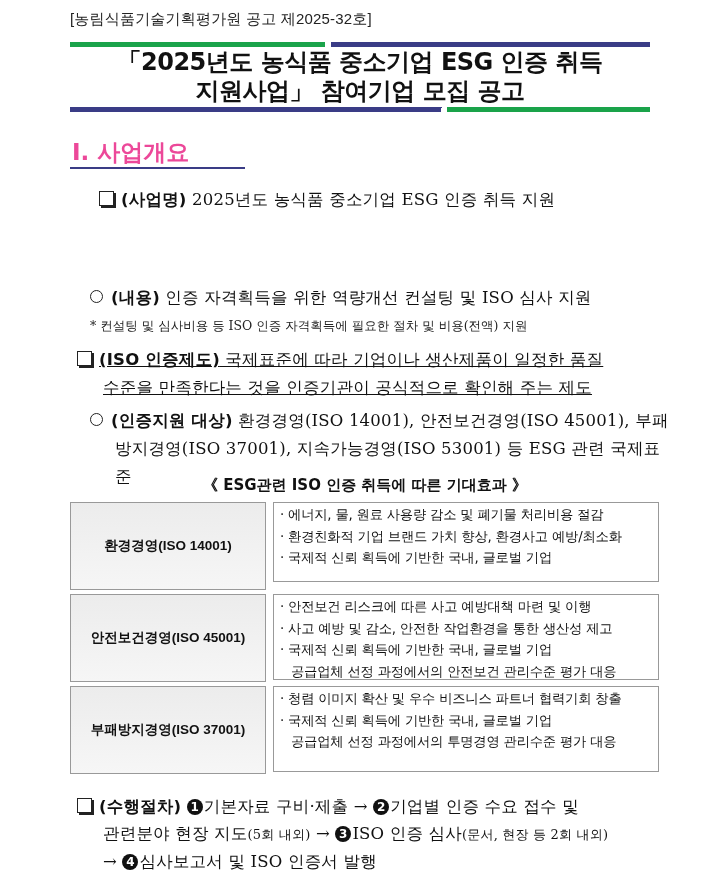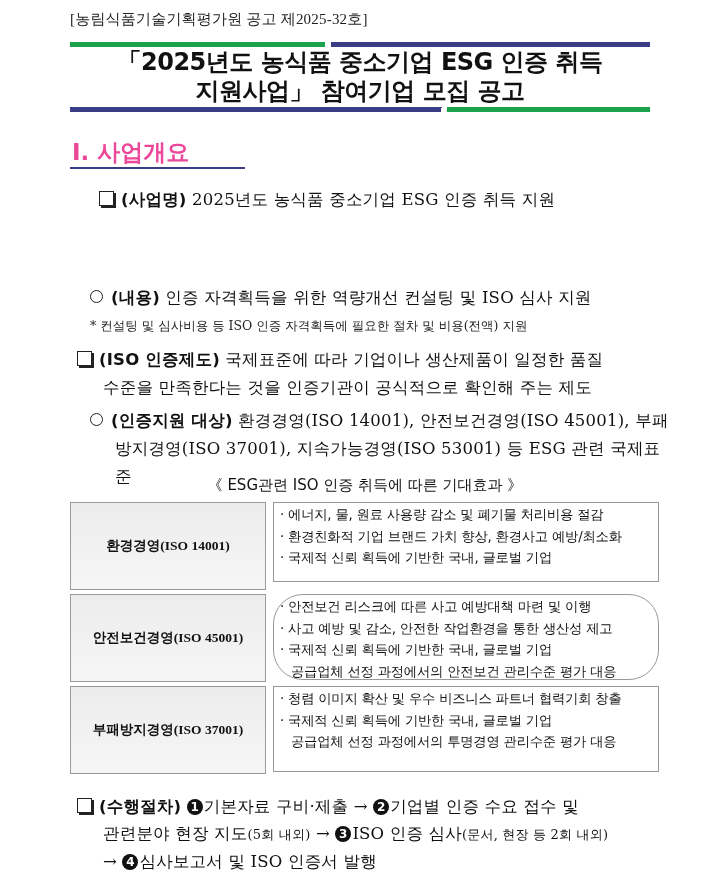--- a/index.html
+++ b/index.html
@@ -3,21 +3,21 @@
   <meta charset="utf-8">
   <style>
     html, body { margin: 0; padding: 0; background: #ffffff; }
     body {
       width: 725px; height: 877px; position: relative; overflow: hidden;
       font-family: "DejaVu Serif", "Liberation Serif", serif;
       color: #111;
     }
     .abs { position: absolute; }
     .doc-num {
-      left: 70px; top: 10px; font-family: Liberation Serif, serif;
+      left: 70px; top: 10px; font-family: Liberation Sans, sans-serif;
       font-size: 15px; color: #222; letter-spacing: 0.2px;
     }
     .bar-top { left: 70px; top: 42px; width: 580px; height: 5px;
       background: linear-gradient(100deg, #1aa34a 0 44%, #ffffff 44% 45%, #3a3c86 45% 100%); }
     .bar-bot { left: 70px; top: 107px; width: 580px; height: 5px;
       background: linear-gradient(100deg, #3a3c86 0 64%, #ffffff 64% 65%, #1aa34a 65% 100%); }
     .main-title {
       left: 70px; top: 48px; width: 580px; text-align: center;
       font-family: "DejaVu Sans", sans-serif; font-weight: bold;
       font-size: 24px; line-height: 29px; color: #111; letter-spacing: -0.5px;
@@ -33,27 +33,27 @@
     .checkbox {
       display: inline-block; width: 13px; height: 13px; border: 1.5px solid #222;
       box-shadow: 2px 2px 0 #222; margin-right: 7px; vertical-align: -1px;
     }
     .circle { display: inline-block; width: 11px; height: 11px; border: 1.5px solid #222;
       border-radius: 50%; margin-right: 8px; vertical-align: 0px; }
     .note { font-size: 12.5px; color: #222; }
 
     .table-caption {
       left: 70px; top: 476px; width: 590px; text-align: center;
-      font-family: "DejaVu Sans", sans-serif; font-weight: normal; font-size: 15px;
+      font-family: "DejaVu Sans", sans-serif; font-weight: bold; font-size: 15px;
     }
     .t-left {
       left: 70px; width: 194px; border: 1px solid #999;
       background: linear-gradient(180deg, #ececec, #f6f6f6);
       display: flex; align-items: center; justify-content: center;
-      font-family: Liberation Serif, serif; font-weight: bold; font-size: 13.5px; color: #111;
+      font-family: Liberation Sans, sans-serif; font-weight: bold; font-size: 13.5px; color: #111;
     }
     .t-right {
       left: 273px; width: 386px; border: 1px solid #999; background: #fff;
       font-family: "DejaVu Sans", sans-serif; font-size: 13.3px; line-height: 21.5px;
       color: #111; padding: 1px 0 0 6px; box-sizing: border-box; letter-spacing: -0.2px;
     }
     .t-right .cont { padding-left: 11px; }
     .num-circle {
       display: inline-block; width: 16px; height: 16px; border-radius: 50%;
       background: #111; color: #fff; font-family: "DejaVu Sans", sans-serif;
@@ -81,41 +81,41 @@
 </div>
 
 <div class="abs para" style="left:90px; top:223px; width:580px;">
 </div>
 
 <div class="abs para" style="left:90px; top:284px; width:580px;">
   <span class="circle"></span><span class="bold-label">(내용)</span><span> 인증 자격획득을 위한 역량개선 컨설팅 및 ISO 심사 지원</span>
 </div>
 <div class="abs note" style="left:90px; top:318px;">* 컨설팅 및 심사비용 등 ISO 인증 자격획득에 필요한 절차 및 비용(전액) 지원</div>
 
-<div class="abs para" style="left:77px; top:346px; width:590px;">
+<div class="abs para" style="left:77px; top:346px; width:590px;text-decoration:underline;">
   <div><span class="checkbox"></span><span class="bold-label">(ISO 인증제도)</span><span> 국제표준에 따라 기업이나 생산제품이 일정한 품질</span></div>
   <div style="padding-left:26px;">수준을 만족한다는 것을 인증기관이 공식적으로 확인해 주는 제도</div>
 </div>
 
 <div class="abs para" style="left:90px; top:407px; width:580px;">
   <div><span class="circle"></span><span class="bold-label">(인증지원 대상)</span><span> 환경경영(ISO 14001), 안전보건경영(ISO 45001), 부패</span></div>
   <div style="padding-left:25px;">방지경영(ISO 37001), 지속가능경영(ISO 53001) 등 ESG 관련 국제표준</div>
 </div>
 
 <div class="abs table-caption">《 ESG관련 ISO 인증 취득에 따른 기대효과 》</div>
 
 <div class="abs t-left" style="top:502px; height:86px;">환경경영(ISO  14001)</div>
 <div class="abs t-right" style="top:502px; height:80px;">
   <div>· 에너지, 물, 원료 사용량 감소 및 폐기물 처리비용 절감</div>
   <div>· 환경친화적 기업 브랜드 가치 향상, 환경사고 예방/최소화</div>
   <div>· 국제적 신뢰 획득에 기반한 국내, 글로벌 기업</div>
 </div>
 
 <div class="abs t-left" style="top:594px; height:86px;">안전보건경영(ISO  45001)</div>
-<div class="abs t-right" style="top:594px; height:86px;border-radius:30px;">
+<div class="abs t-right" style="top:594px; height:86px;">
   <div>· 안전보건 리스크에 따른 사고 예방대책 마련 및 이행</div>
   <div>· 사고 예방 및 감소, 안전한 작업환경을 통한 생산성 제고</div>
   <div>· 국제적 신뢰 획득에 기반한 국내, 글로벌 기업</div>
   <div class="cont">공급업체 선정 과정에서의 안전보건 관리수준 평가 대응</div>
 </div>
 
 <div class="abs t-left" style="top:686px; height:86px;">부패방지경영(ISO  37001)</div>
 <div class="abs t-right" style="top:686px; height:86px;">
   <div>· 청렴 이미지 확산 및 우수 비즈니스 파트너 협력기회 창출</div>
   <div>· 국제적 신뢰 획득에 기반한 국내, 글로벌 기업</div>

